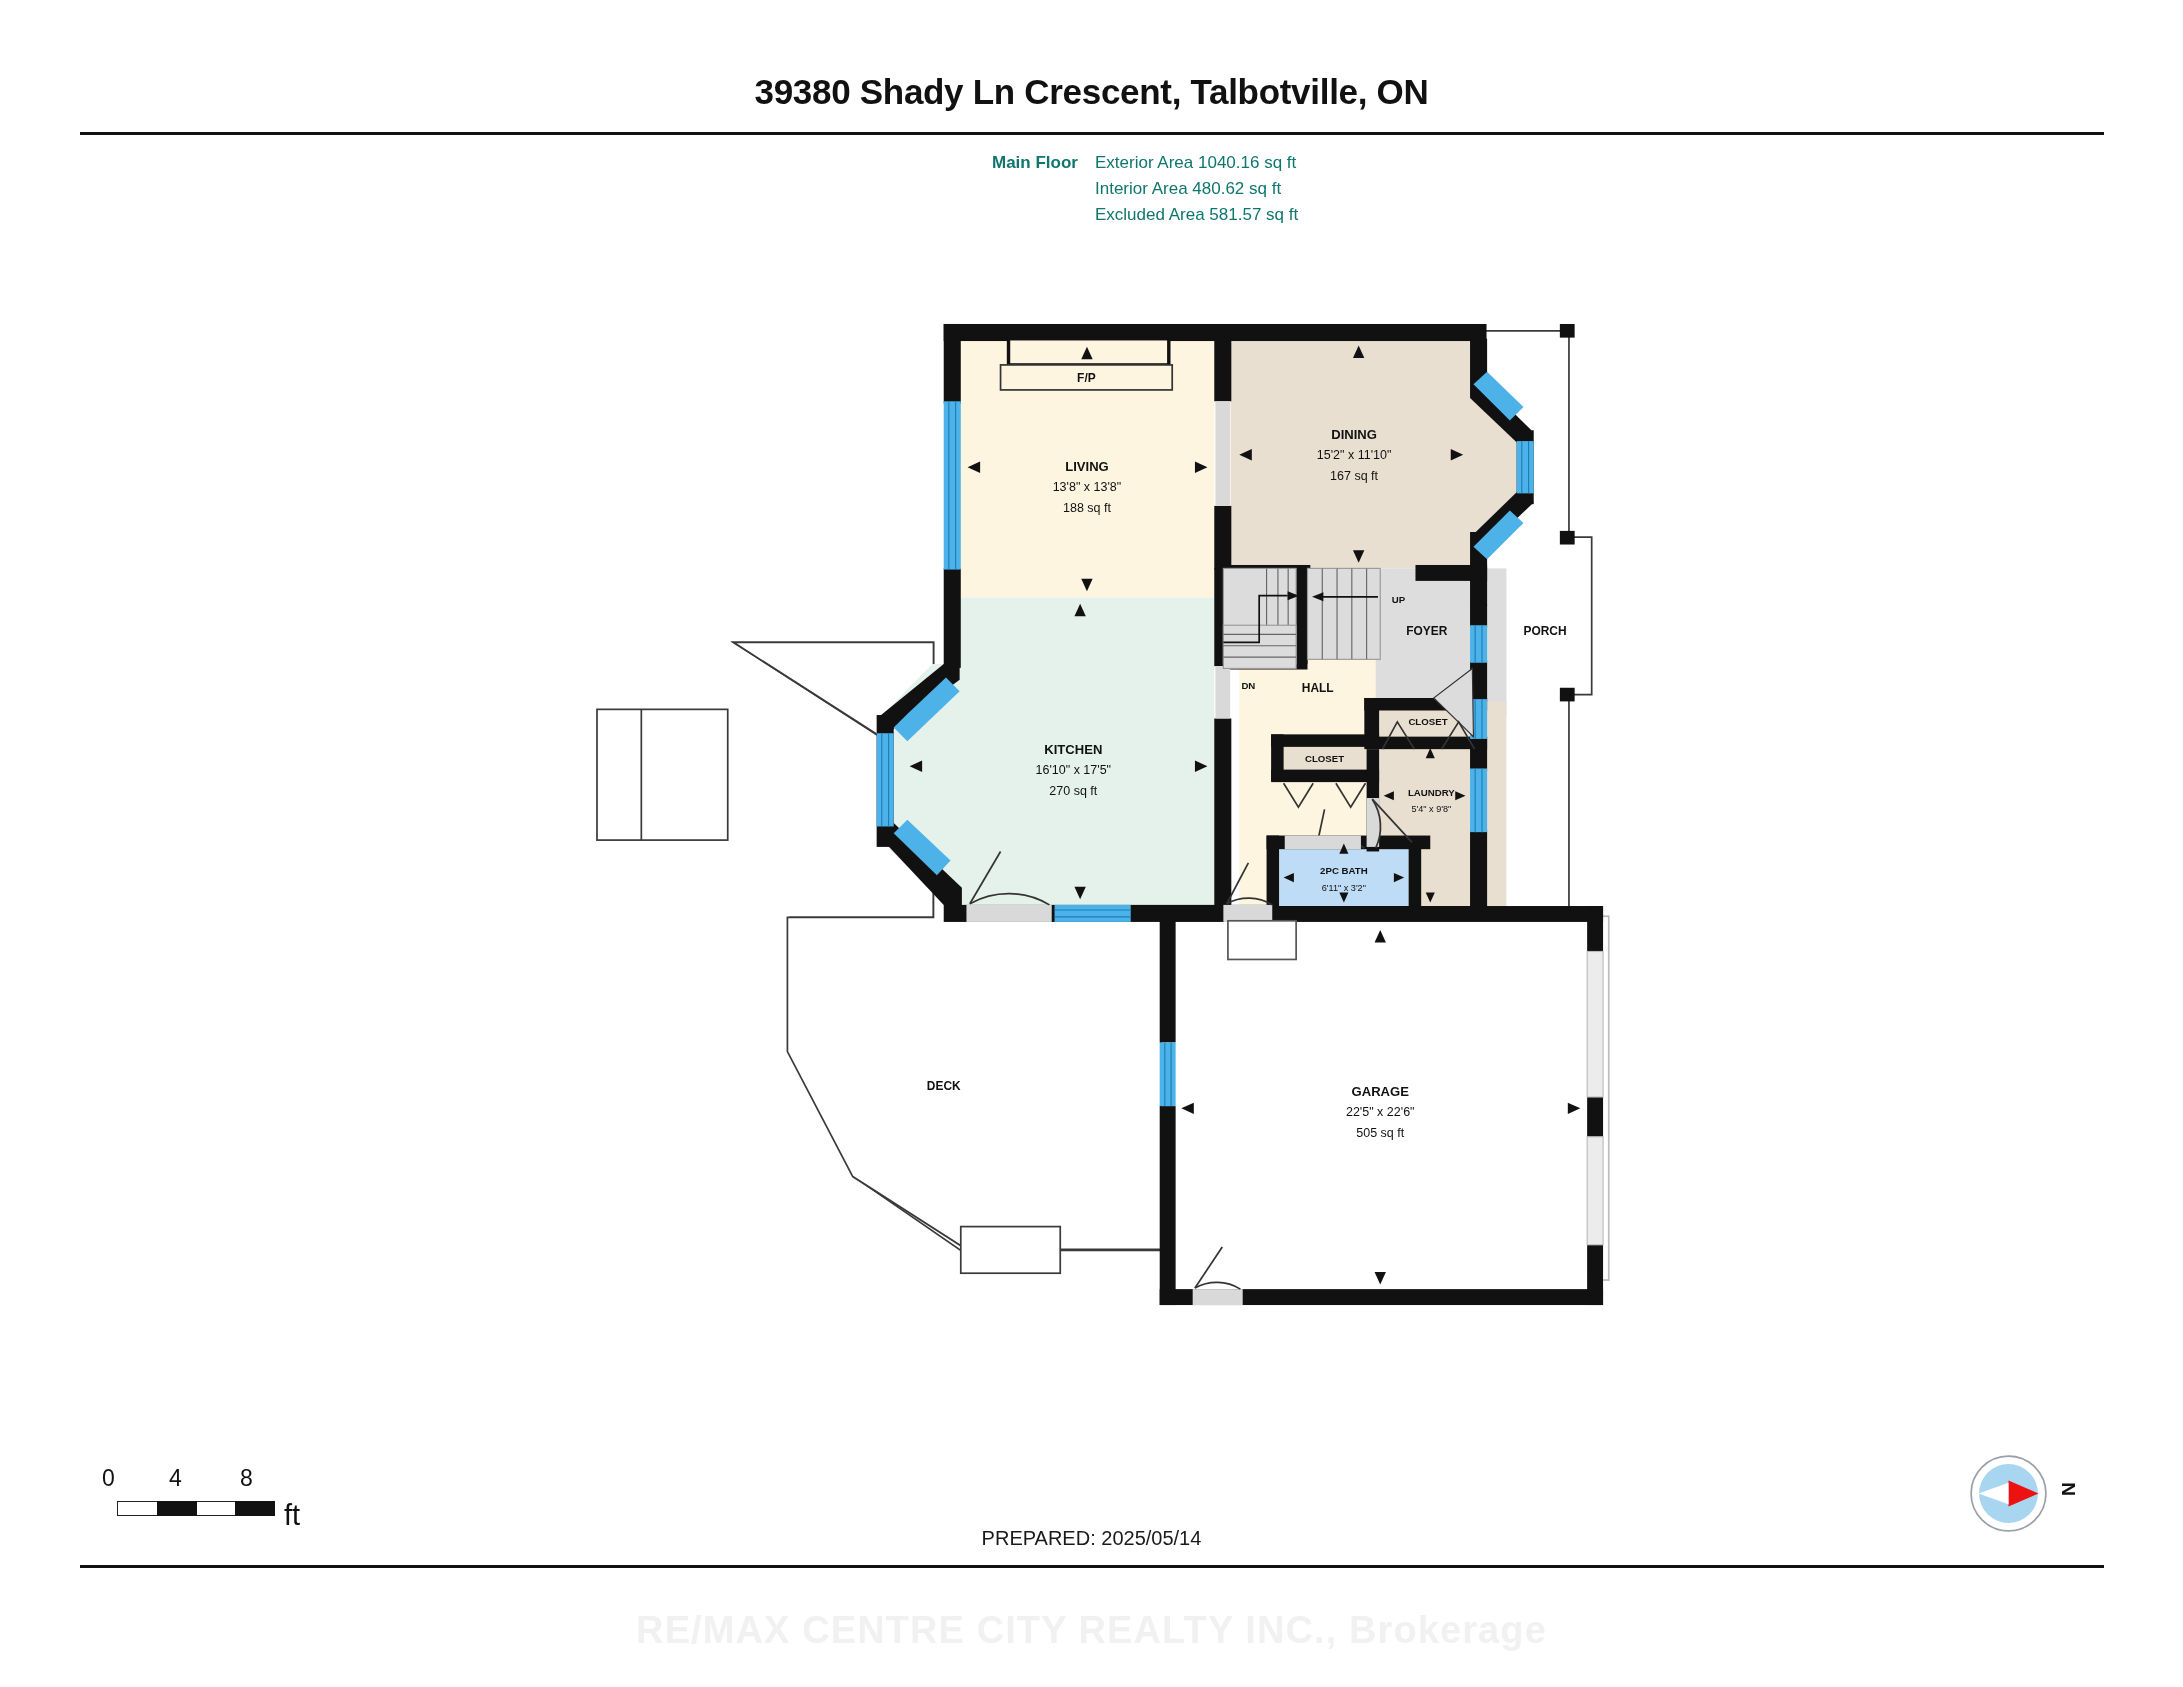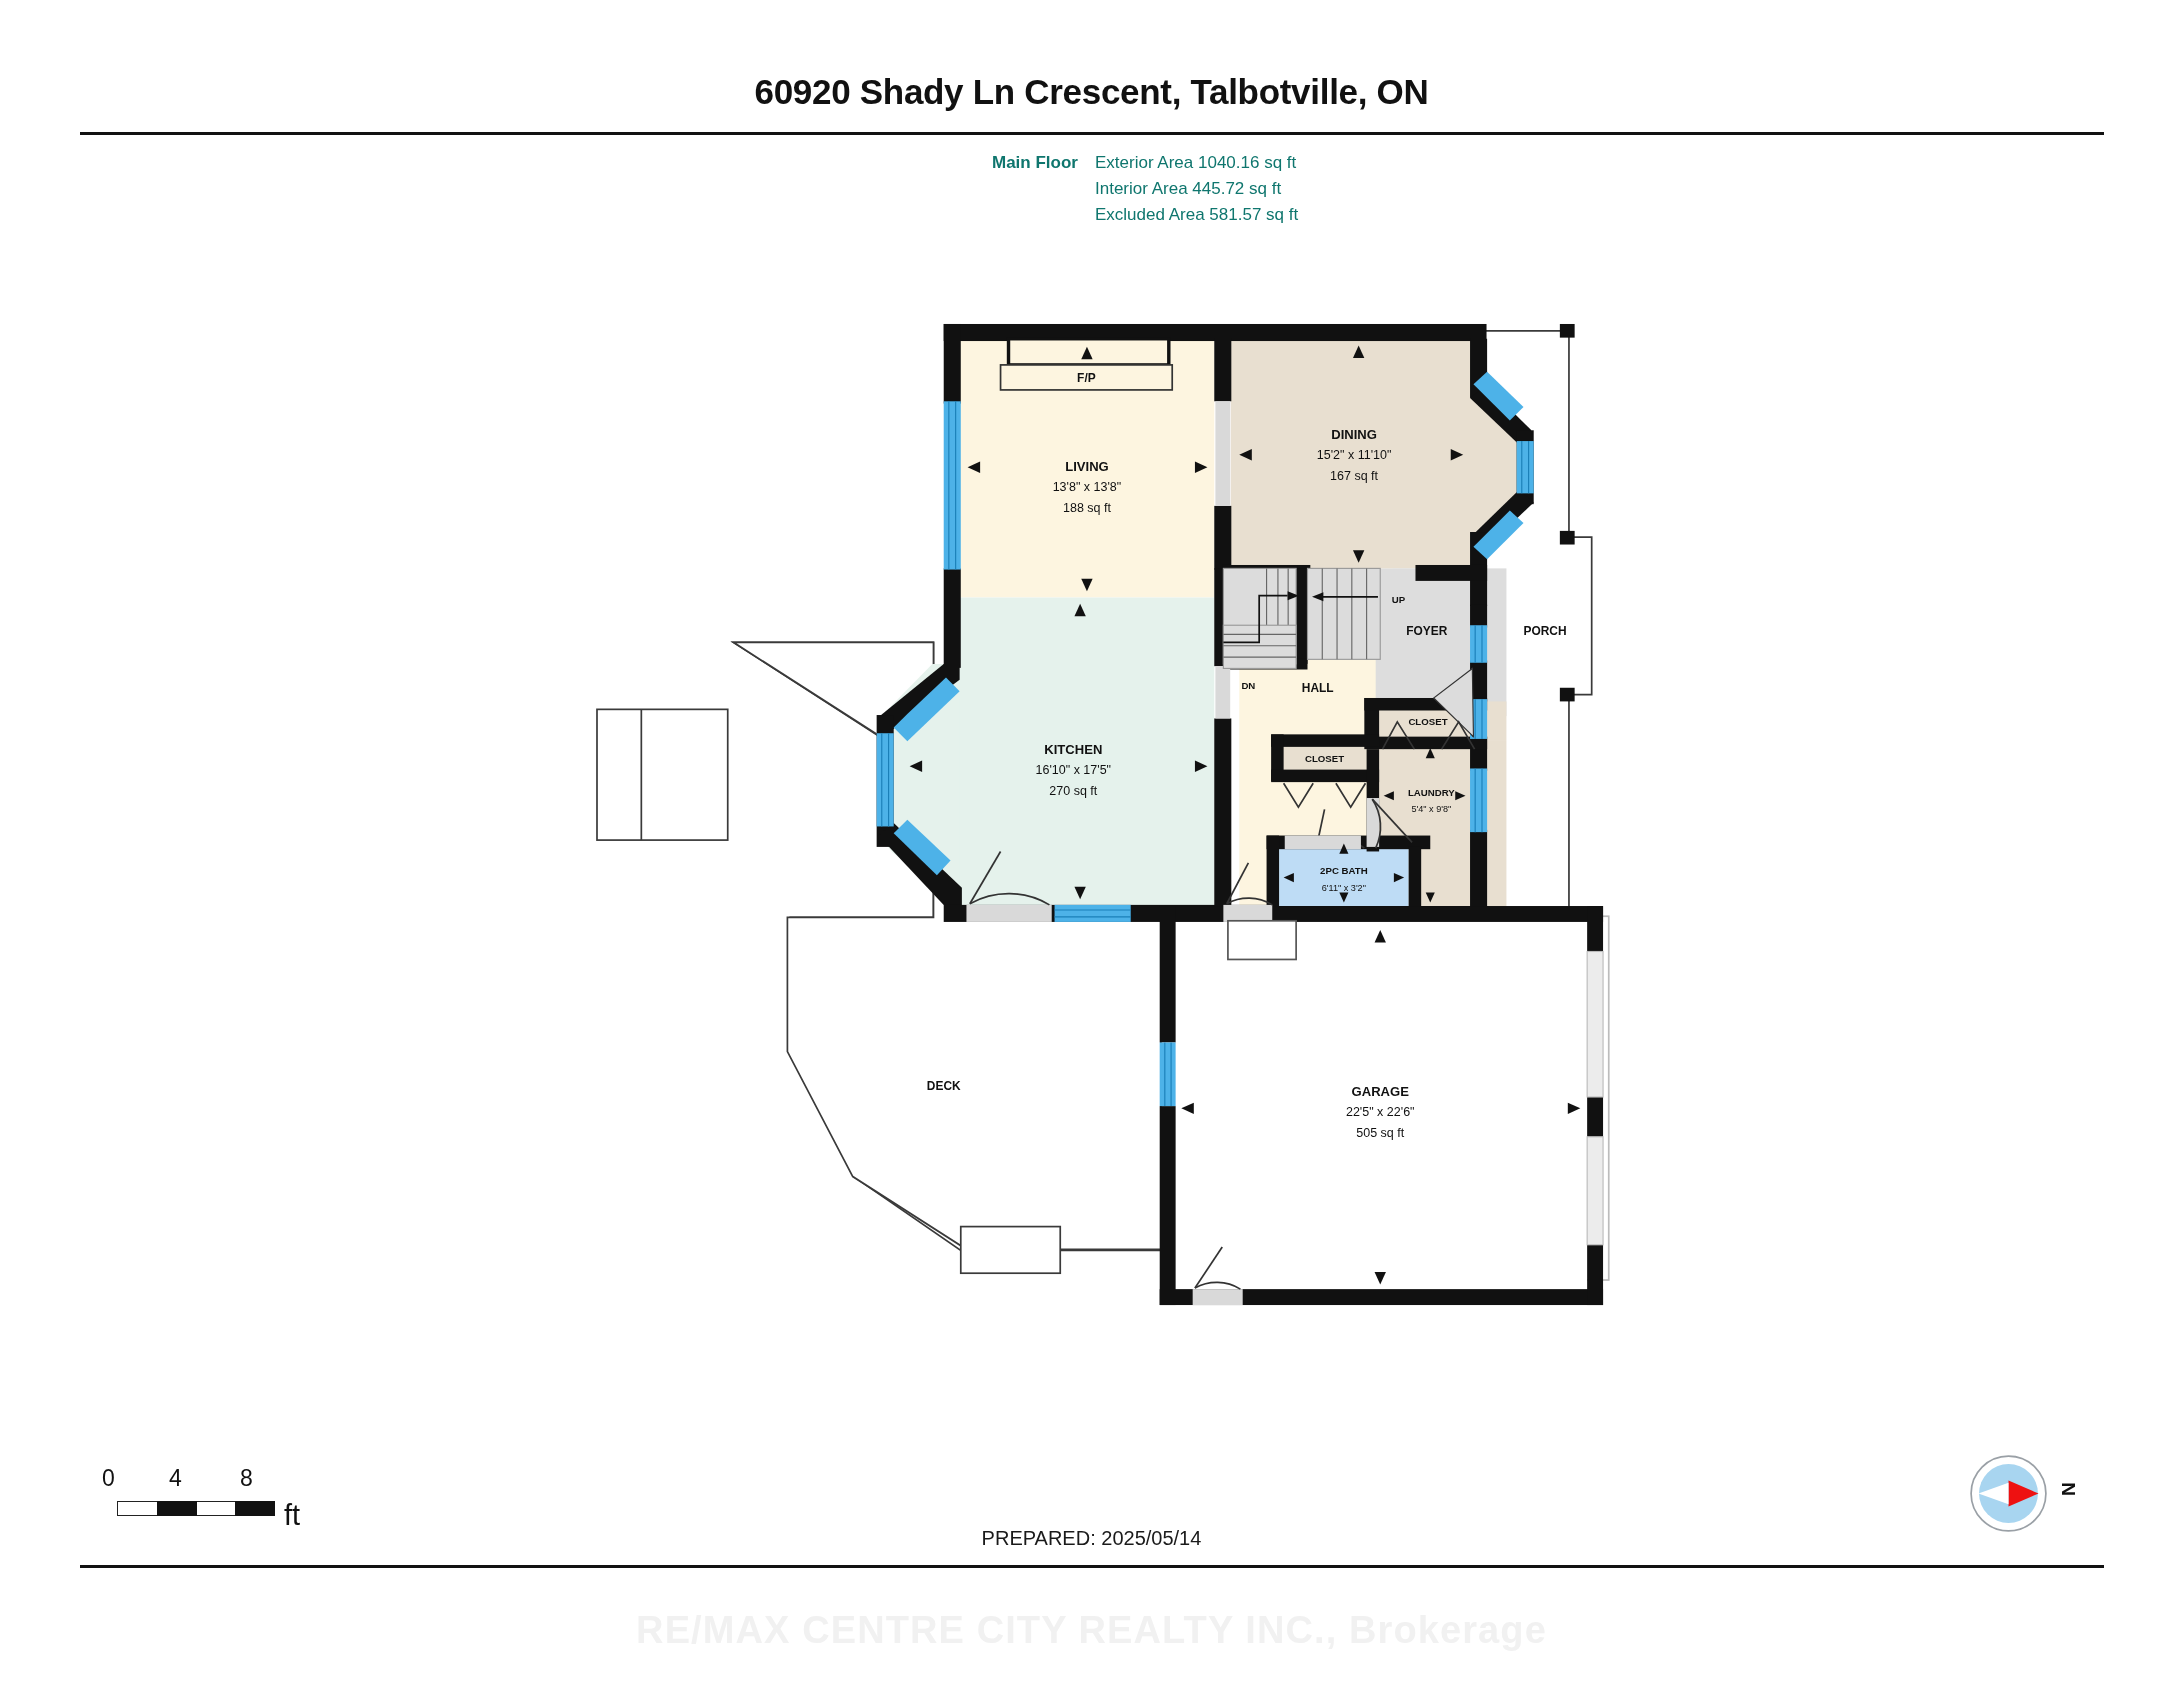--- a/index.html
+++ b/index.html
@@ -77,29 +77,29 @@
   .rdim   { font-size: 22px; font-weight: 400; text-anchor: middle; }
   .rsmall { font-size: 21px; font-weight: 700; text-anchor: middle; }
   .rtiny  { font-size: 17px; font-weight: 700; text-anchor: middle; }
   .rtinyd { font-size: 16px; font-weight: 400; text-anchor: middle; }
 </style>
 </head>
 <body>
 
 <div class="page">
 
-  <div class="title">60920 Shady Ln Crescent, Talbotville, ON</div>
+  <div class="title">39380 Shady Ln Crescent, Talbotville, ON</div>
   <div class="hrule-top"></div>
 
   <div class="areas">
     <div class="row">
       <span class="lbl">Main Floor</span><span>Exterior Area 1040.16 sq ft</span>
     </div>
     <div class="row">
-      <span class="lbl"></span><span>Interior Area 445.72 sq ft</span>
+      <span class="lbl"></span><span>Interior Area 480.62 sq ft</span>
     </div>
     <div class="row">
       <span class="lbl"></span><span>Excluded Area 581.57 sq ft</span>
     </div>
   </div>
 
   <svg class="plan" viewBox="0 0 3840 2968">
 
     <path d="M1289 1131 L1562 1131 L1562 1610 L1400 1610 L1400 1770 L1562 1610
              M1562 1131 L1562 1131" fill="none" stroke="none"></path>

